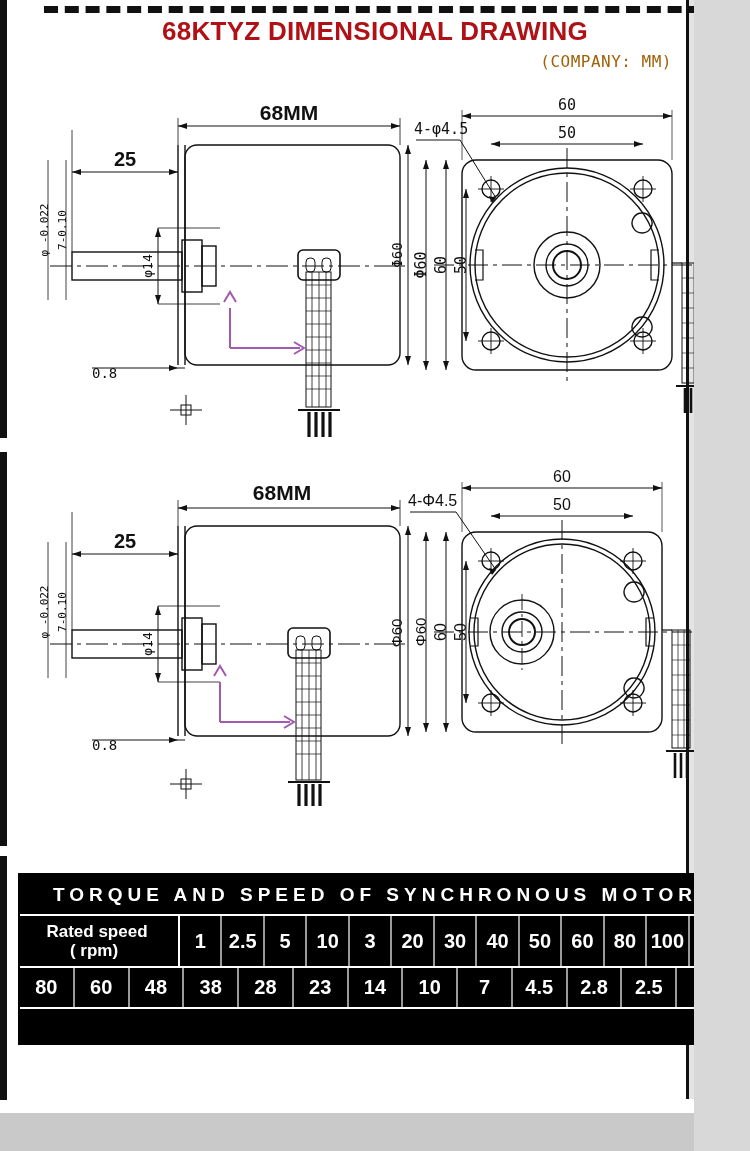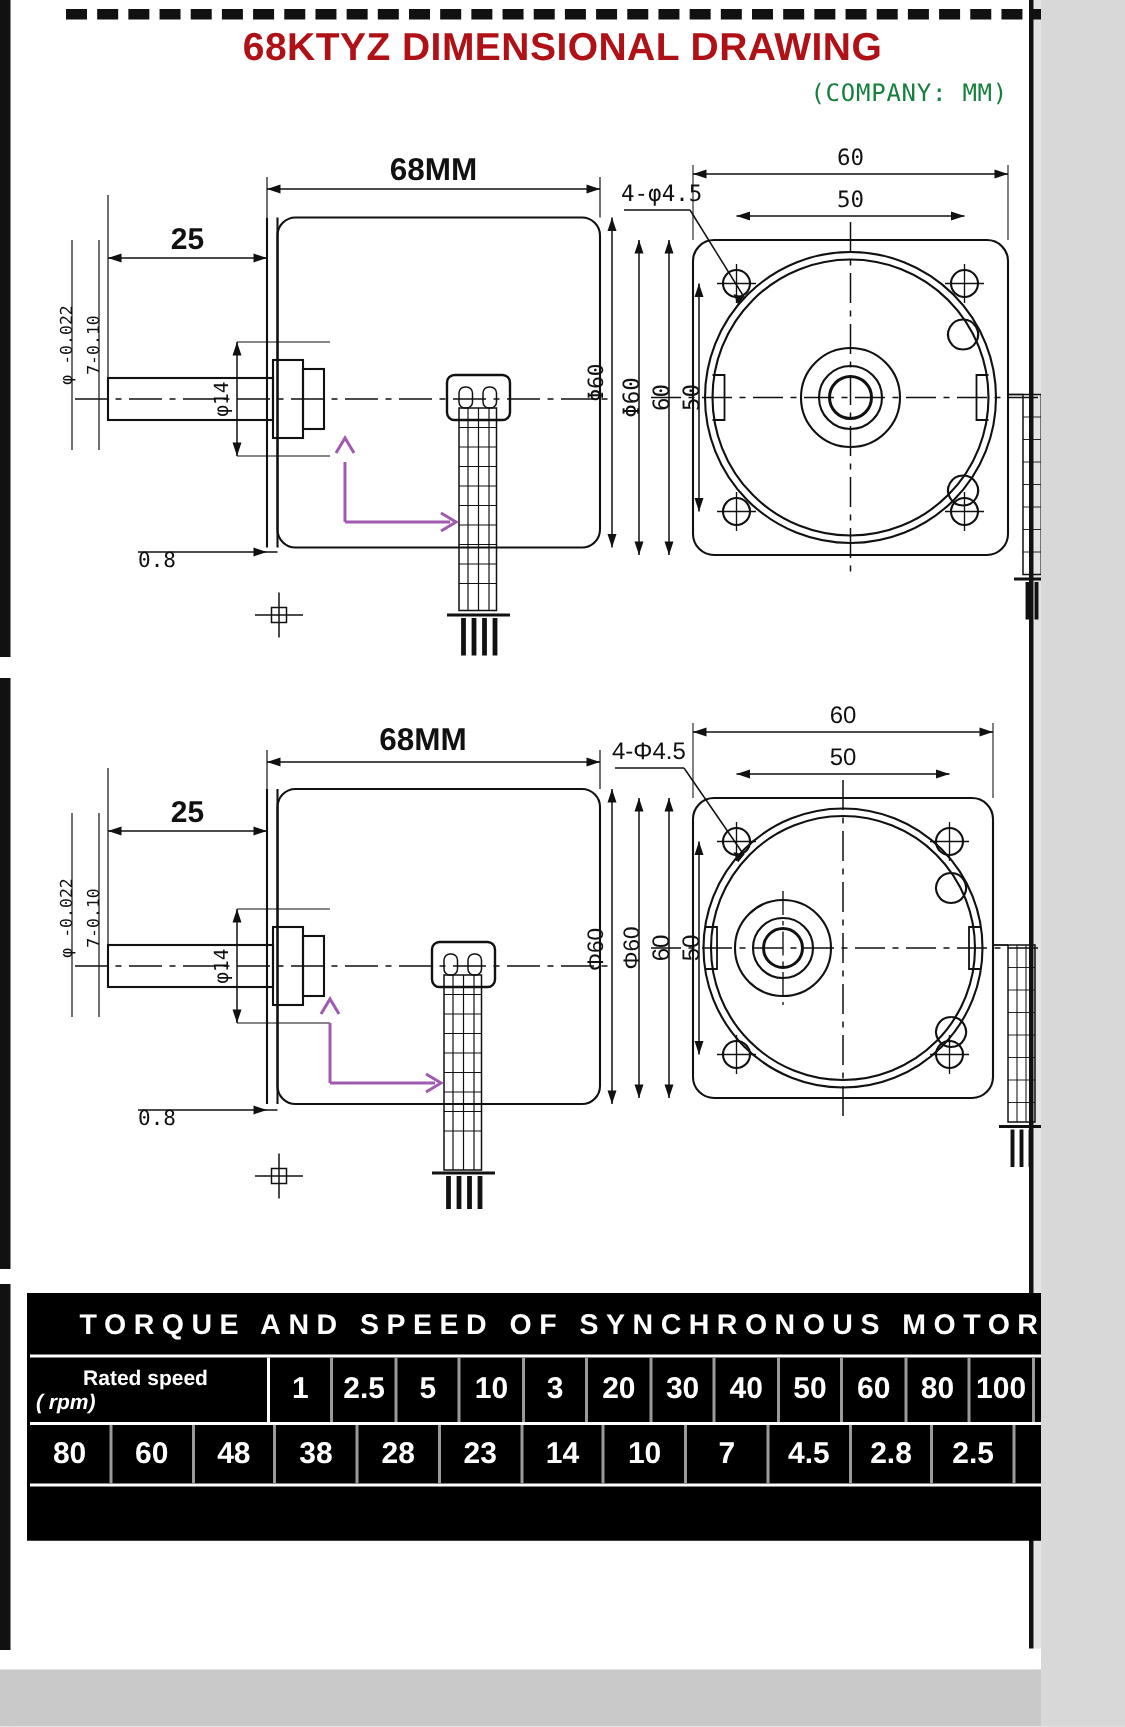--- a/index.html
+++ b/index.html
@@ -19,49 +19,49 @@
 
   .dashed-top{
     position:absolute;left:44px;top:6px;width:700px;height:0;
     border-top:7px dashed #111;
   }
   .title{
     position:absolute;left:0;top:16px;width:750px;text-align:center;
     color:#b01116;font-size:26px;font-weight:bold;letter-spacing:0.3px;
   }
   .subtitle{
-    position:absolute;right:22px;top:52px;color:#15803d;font-size:16px;
+    position:absolute;right:22px;top:52px;color:#a16207;font-size:16px;
     font-family:"DejaVu Sans Mono",monospace;letter-spacing:0.5px;
   }
   .caption{
     position:absolute;width:750px;text-align:center;color:#b01116;
     font-size:20px;font-weight:bold;
   }
   .cap1{top:452px;}
   .cap2{top:816px;}
 
   .fig{position:absolute;}
   .fig svg{display:block;}
 
   
   .spec-table{
     position:absolute;left:18px;width:714px;background:#000;
-    border:2px solid #000;box-sizing:border-box;
+    border:2px solid #000;box-sizing:border-box;margin-top:11px;
   }
   .tbl-head{
     color:#fff;text-align:center;font-weight:bold;font-size:19px;
     letter-spacing:5px;padding:9px 0 8px 0;
   }
   .tbl-row{display:flex;border-top:2px solid #fff;}
   .rowlabel{
-    width:160px;flex:0 0 160px;color:#fff;font-weight:bold;font-size:14px;
+    width:160px;flex:0 0 160px;color:#fff;font-weight:bold;font-size:17px;
     line-height:1.12;padding:6px 8px 6px 4px;box-sizing:border-box;
     text-align:center;border-right:2px solid #fff;
   }
-  .rowlabel .l2{display:block;text-align:left;padding-right:6px;font-style:italic;}
+  .rowlabel .l2{display:block;text-align:center;padding-right:6px;}
   .cells{display:flex;flex:1 1 auto;}
   .cell{
     flex:1 1 0;color:#fff;font-weight:bold;font-size:20px;
     display:flex;align-items:center;justify-content:center;
     border-right:2px solid #9a9a9a;box-sizing:border-box;min-width:0;
     padding:8px 0;
   }
   .cell:last-child{border-right:none;font-family:Liberation Serif, serif;}
   .tbl-foot{height:34px;border-top:2px solid #fff;}
 </style>

